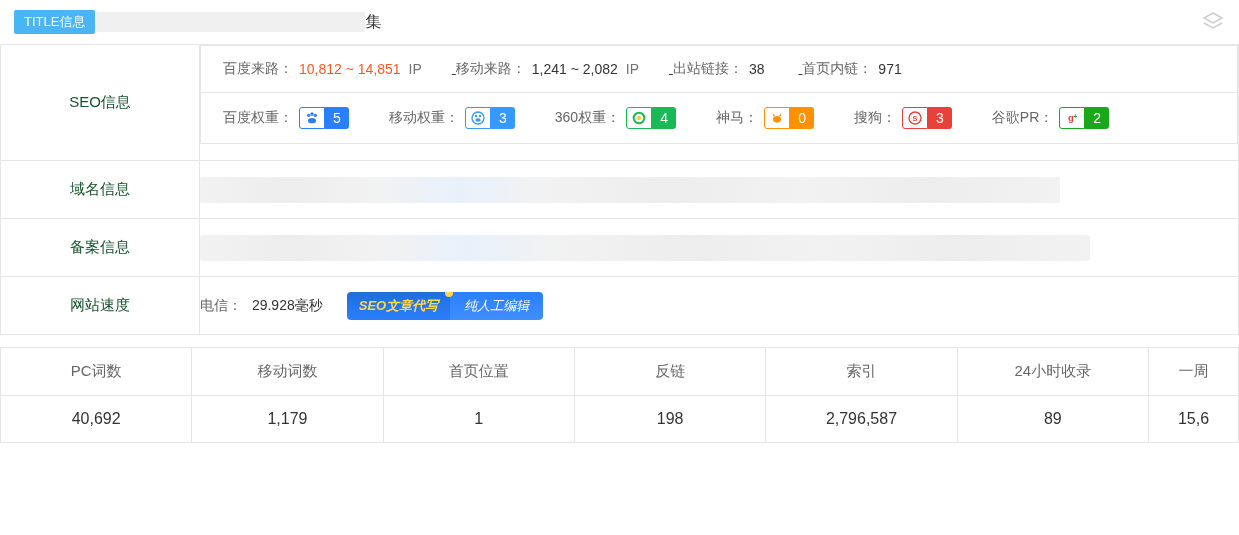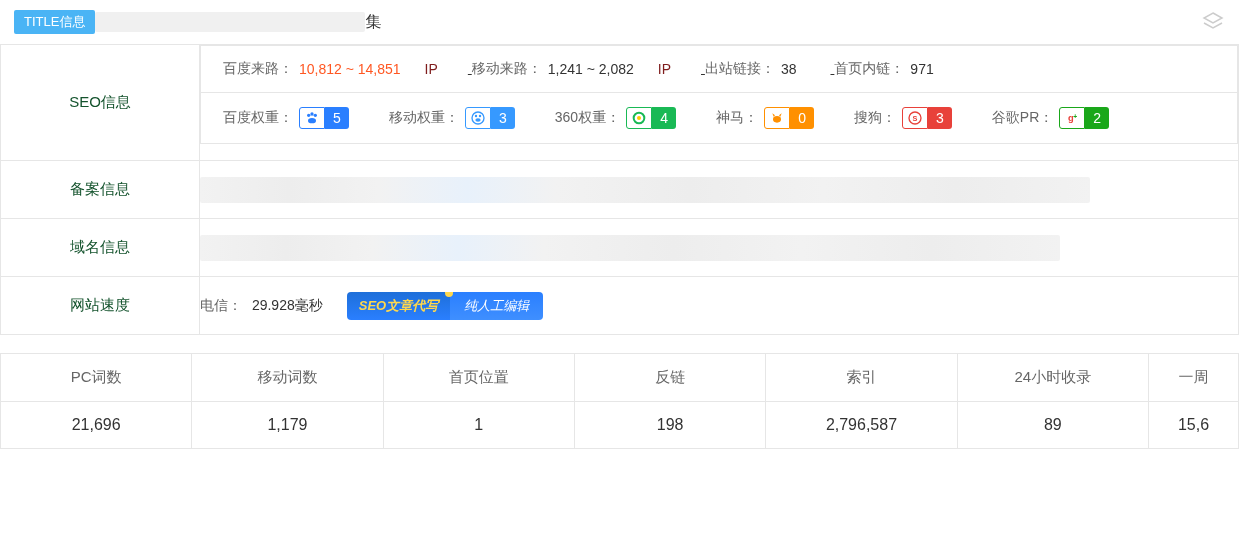--- a/index.html
+++ b/index.html
@@ -71,21 +71,21 @@
     .seo-cell-inner { display: block; }
 
     .metric-group {
       display: inline-flex;
       align-items: center;
       margin-right: 30px;
     }
     .metric-label { color: #666; margin-right: 6px; }
     .metric-value { color: #333; margin-right: 4px; }
     .metric-value.red { color: #ff5722; }
-    .metric-unit { color: #7f1d1d; margin-left: 20px; }
+    .metric-unit { color: #737373; margin-left: 4px; }
 
     .weight-group {
       display: inline-flex;
       align-items: center;
       margin-right: 36px;
     }
     .weight-icon {
       width: 26px;
       height: 22px;
       border-radius: 3px 0 0 3px;
@@ -161,21 +161,21 @@
       width: 8px; height: 8px; background: #ffd84d;
       border-radius: 50%;
       position: absolute;
       top: -3px;
       left: 50%;
     }
 
     .stats-table {
       width: 100%;
       border-collapse: collapse;
-      margin-top: 18px;
+      margin-top: 12px;
       table-layout: fixed;
     }
     .stats-table th, .stats-table td {
       border: 1px solid #e6e6e6;
       text-align: center;
       padding: 14px 8px;
     }
     .stats-table th {
       color: #666;
       font-weight: normal;
@@ -290,29 +290,29 @@
                   <text x="6" y="17" fill="#e8413a" font-size="14" font-weight="bold">g</text>
                   <text x="14" y="13" fill="#1aa71a" font-size="10" font-weight="bold">+</text>
                 </svg>
           </span>
           <span class="weight-num google-num">2</span>
         </span>
       </div>
     </td>
   </tr>
   <tr>
+    <td class="label-cell" style="height:58px">域名信息</td>
+    <td class="value-cell">
+      <div class="redacted-block" style="width:860px"></div>
+    </td>
+  </tr>
+  <tr>
     <td class="label-cell" style="height:58px">备案信息</td>
     <td class="value-cell">
       <div class="redacted-block" style="width:890px"></div>
-    </td>
-  </tr>
-  <tr>
-    <td class="label-cell" style="height:58px">域名信息</td>
-    <td class="value-cell">
-      <div class="redacted-block" style="width:860px"></div>
     </td>
   </tr>
   <tr>
     <td class="label-cell" style="height:58px">网站速度</td>
     <td class="value-cell">
       <div class="speed-row">
         <span>
           <span class="metric-label">电信：</span>
           <span class="metric-value">29.928毫秒</span>
         </span>
@@ -334,21 +334,21 @@
       <th>移动词数</th>
       <th>首页位置</th>
       <th>反链</th>
       <th>索引</th>
       <th>24小时收录</th>
       <th class="stats-col-last">一周</th>
     </tr>
   </thead>
   <tbody>
     <tr>
-      <td>21,696</td>
+      <td>40,692</td>
       <td>1,179</td>
       <td>1</td>
       <td>198</td>
       <td>2,796,587</td>
       <td>89</td>
       <td class="stats-col-last">15,6</td>
     </tr>
   </tbody>
 </table>
 

